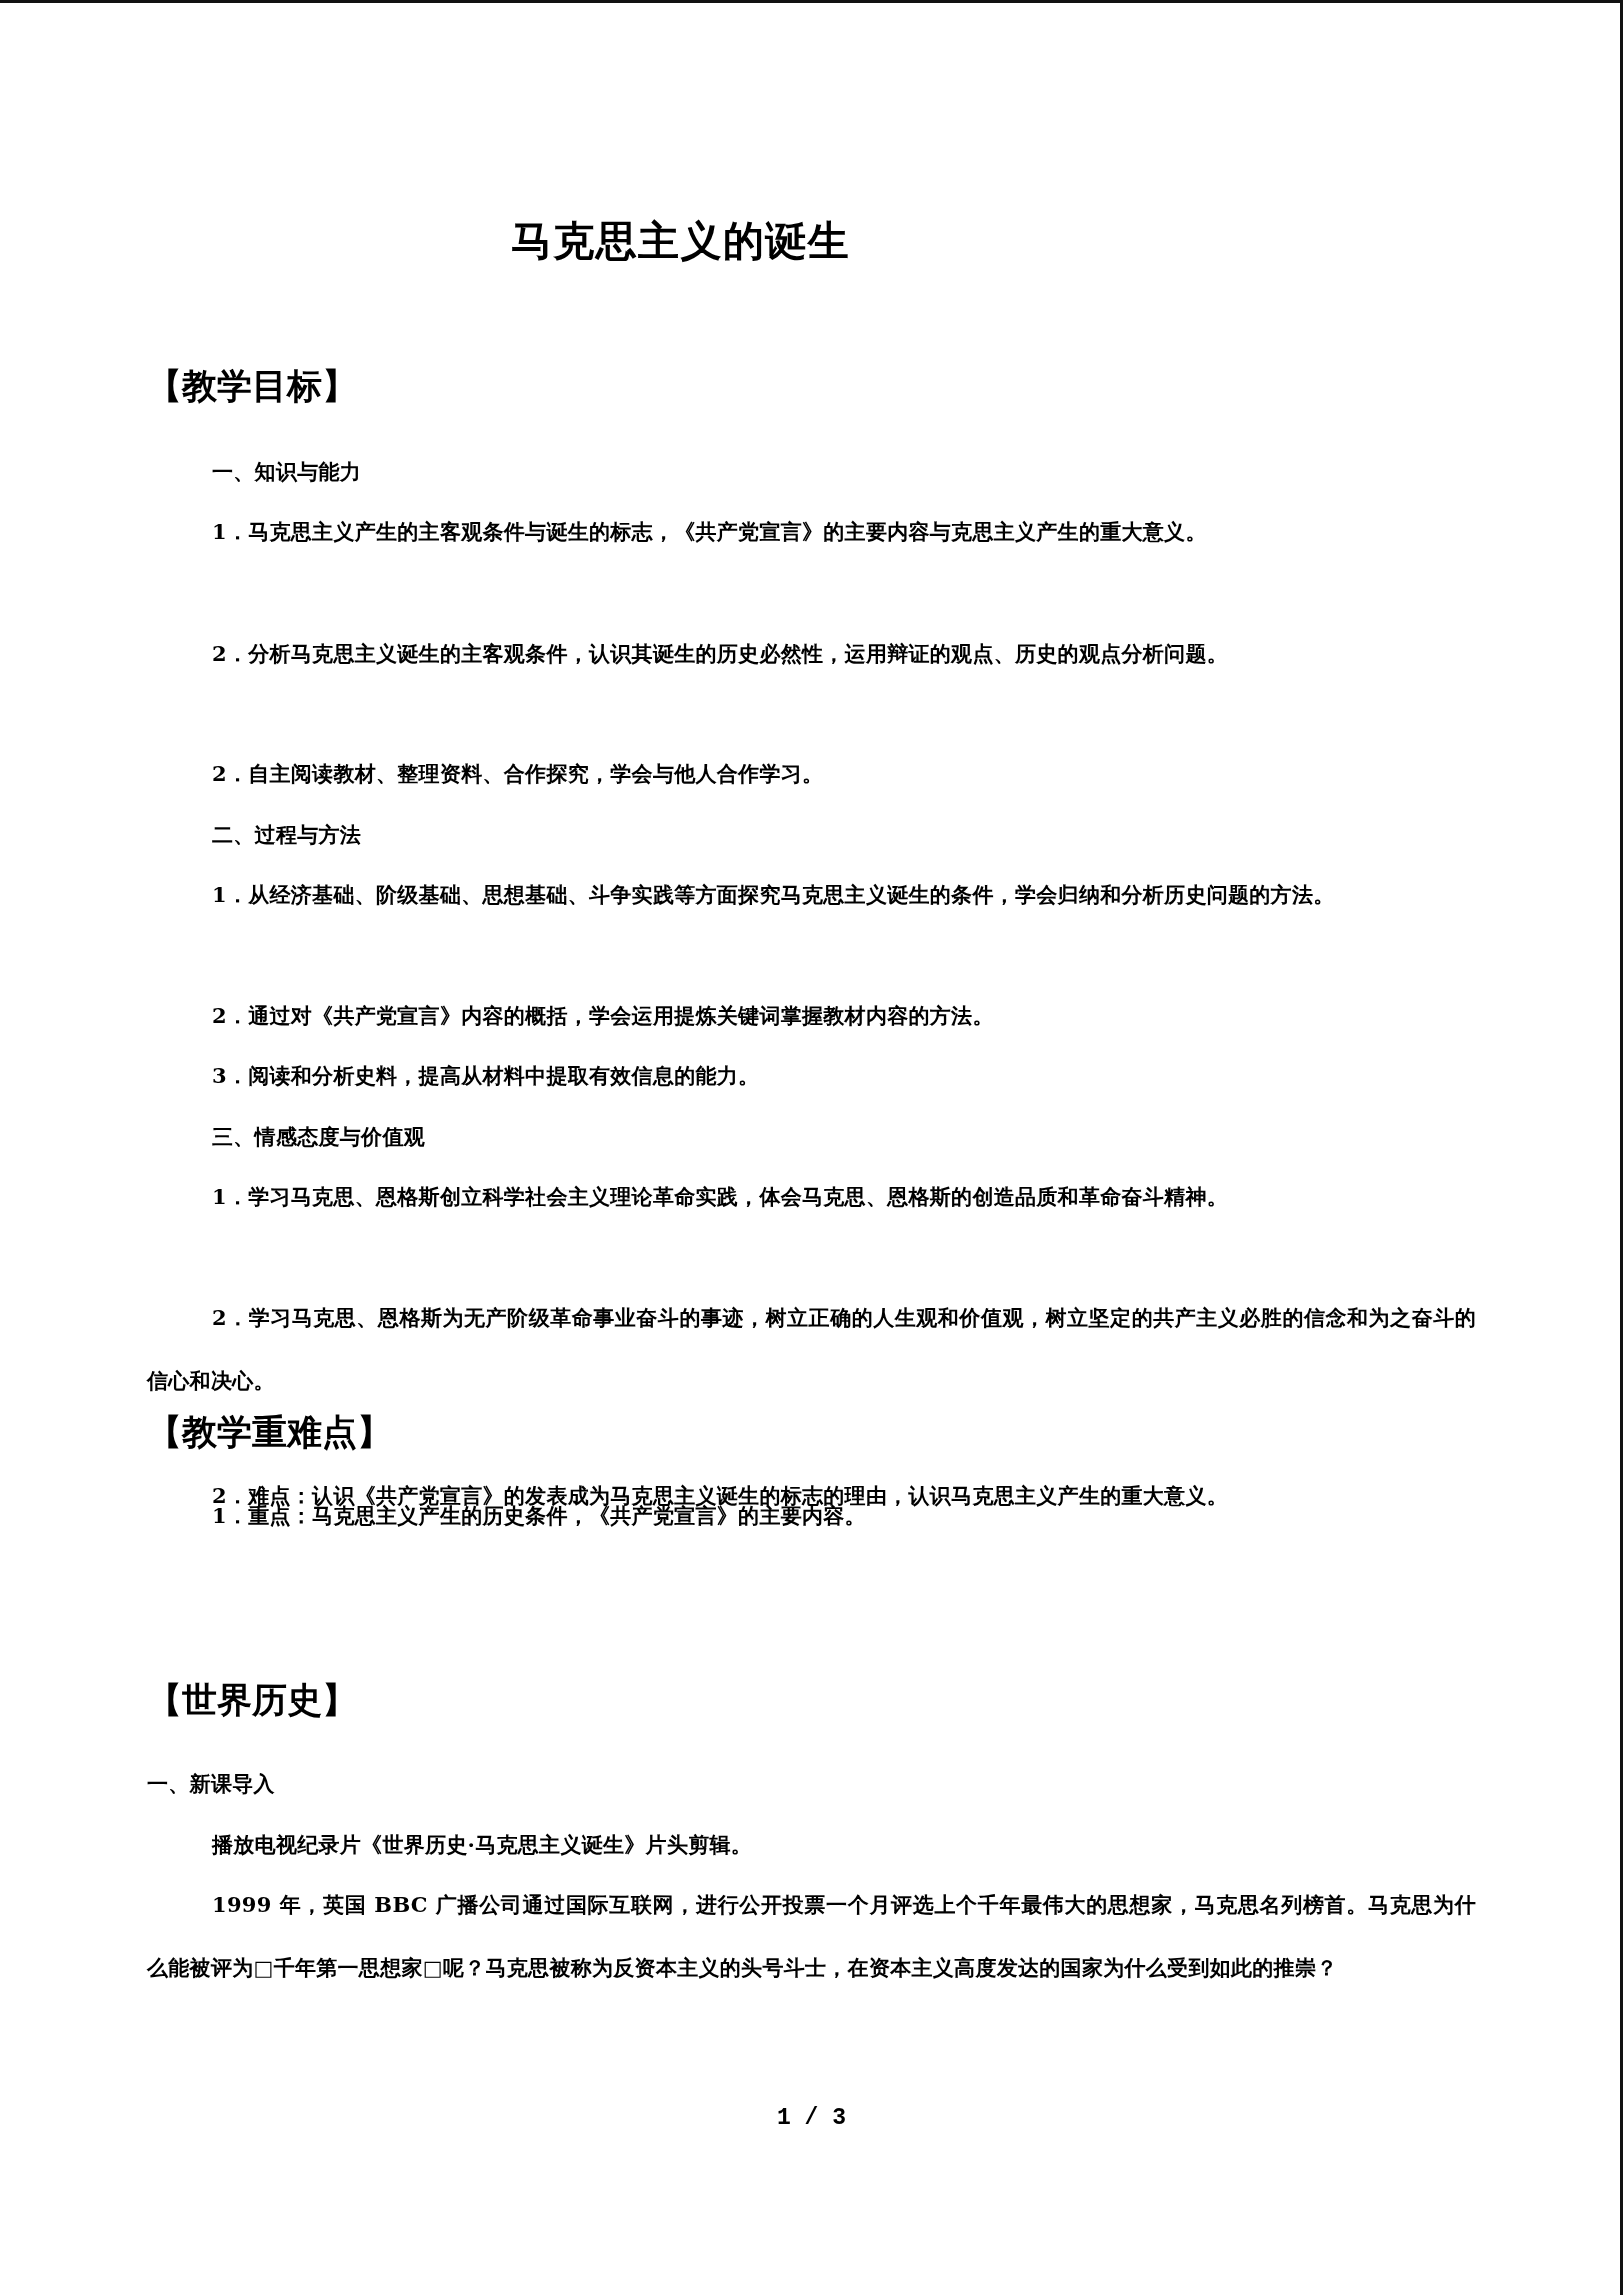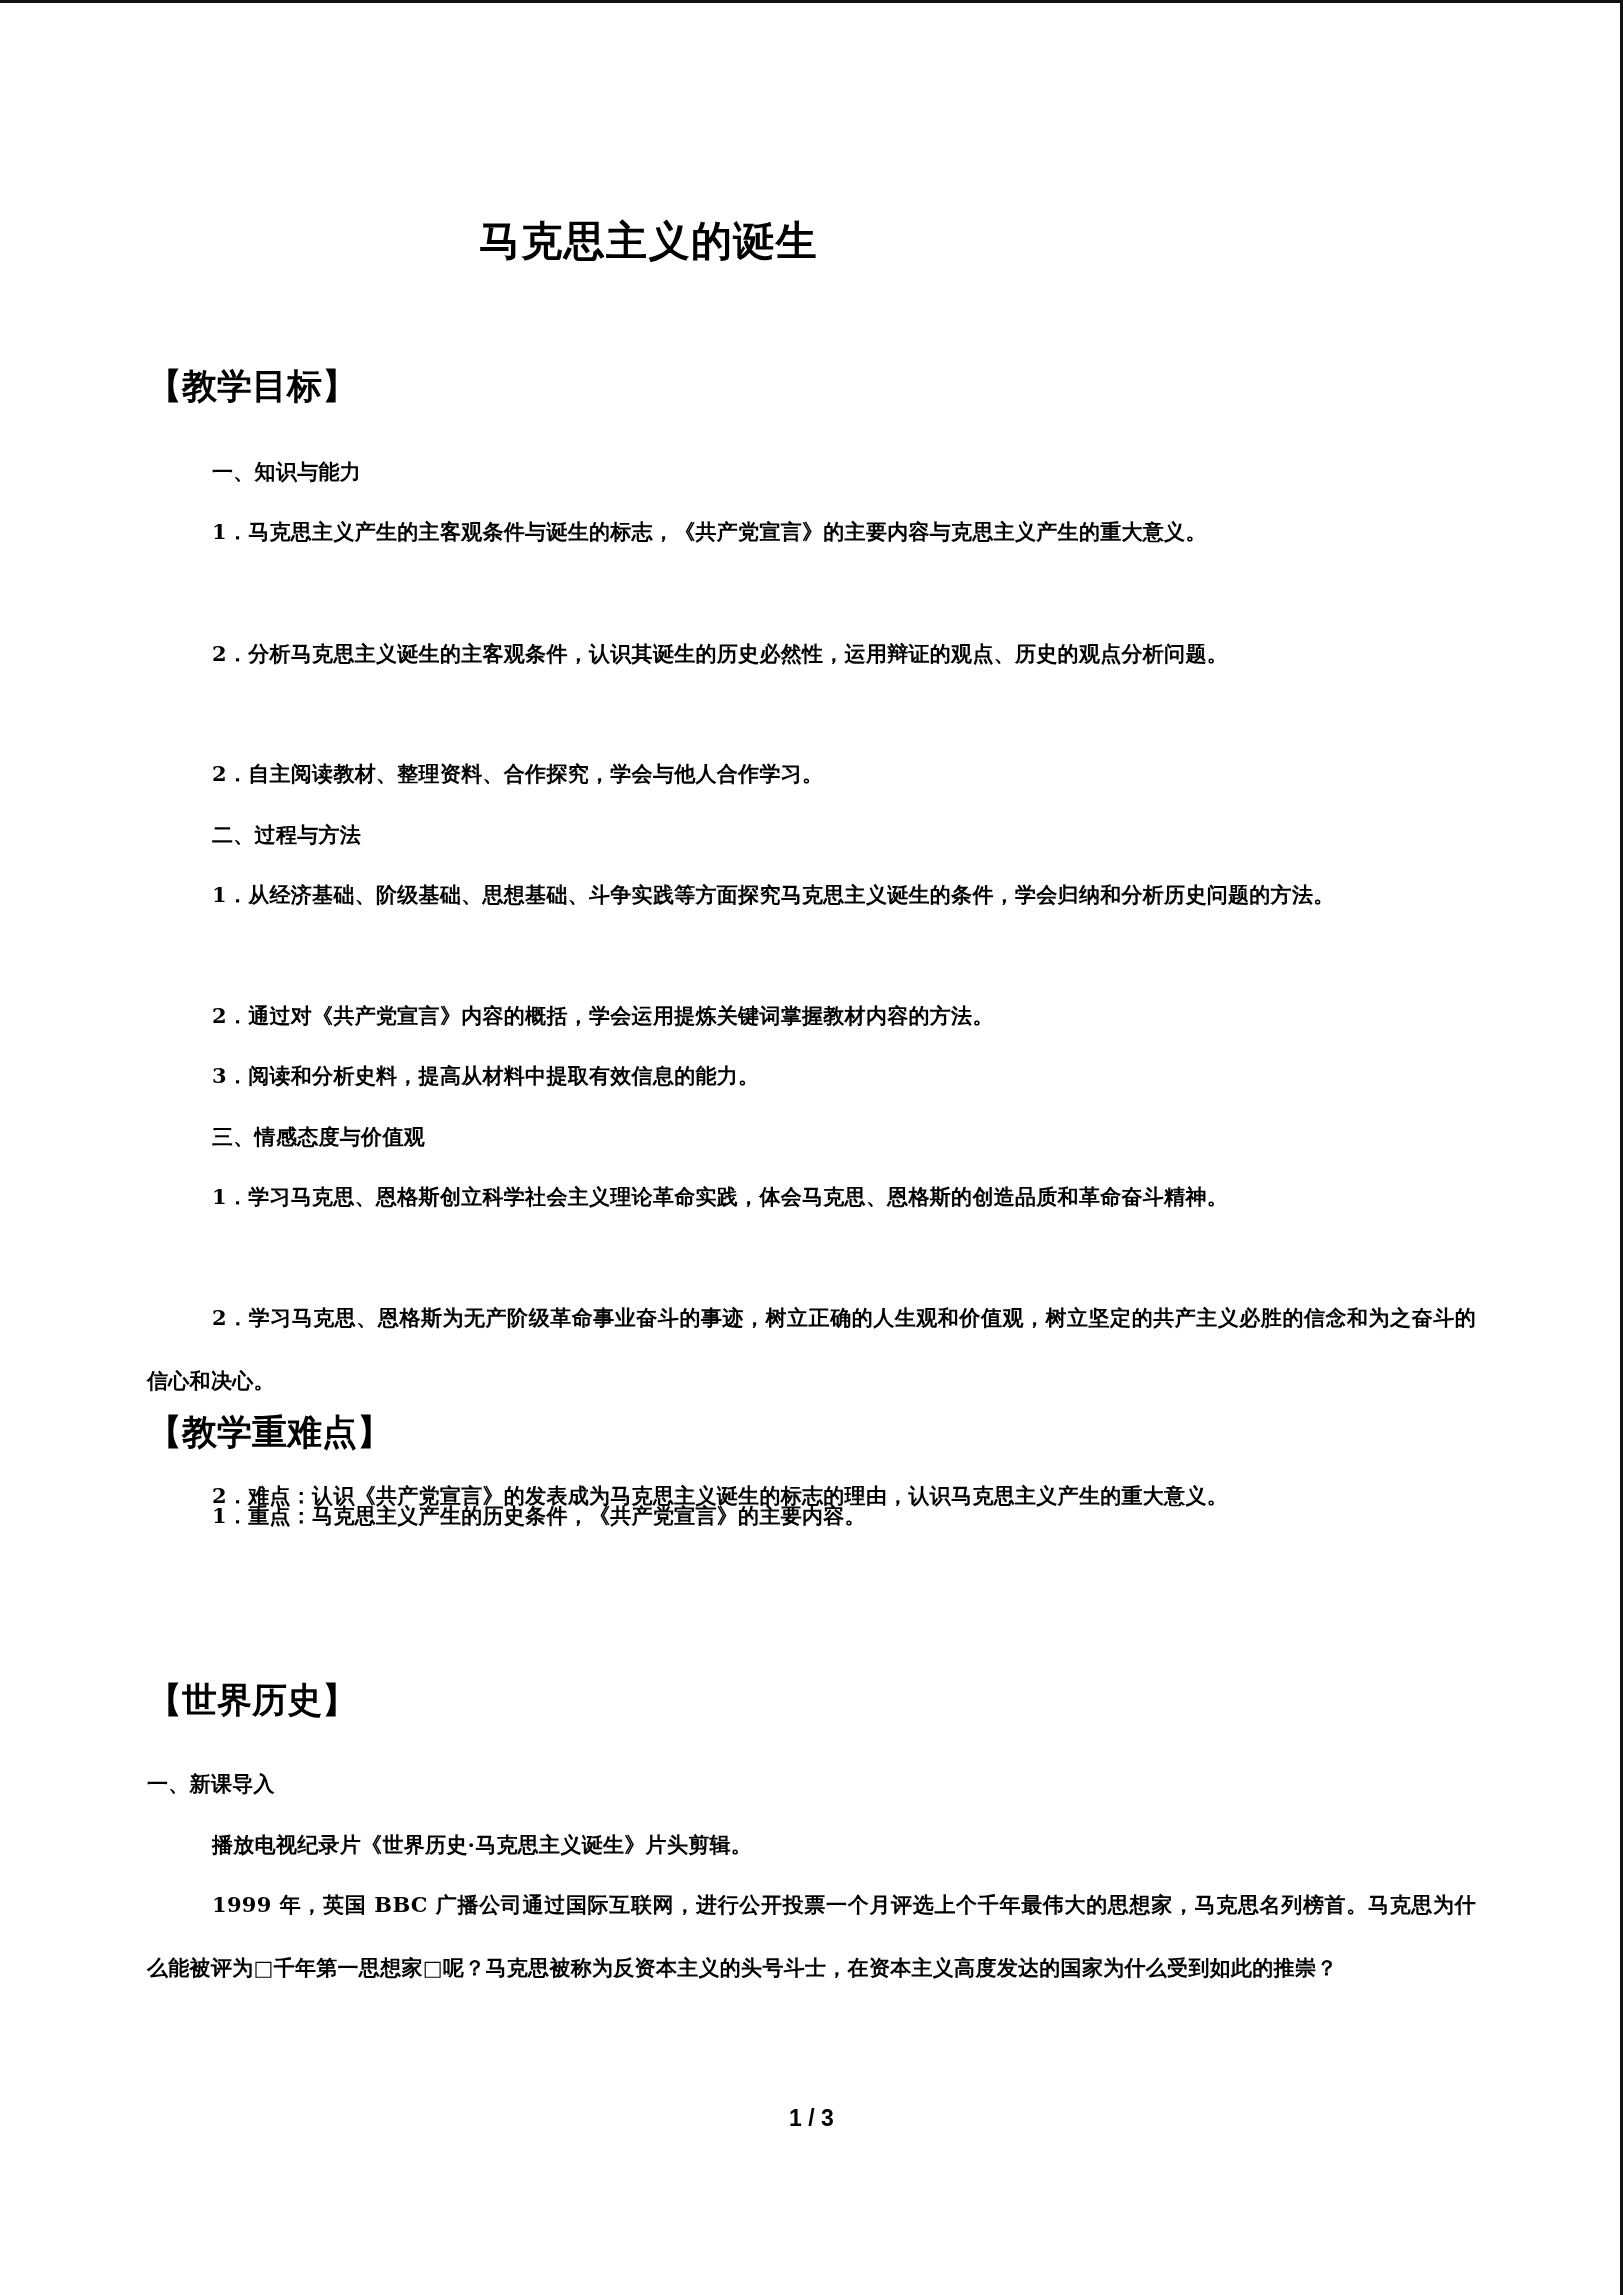--- a/index.html
+++ b/index.html
@@ -29,20 +29,21 @@
   }
   .doc-title {
     position: absolute;
     left: 0; width: 1297px;
     top: 217px;
     text-align: center;
     font-size: 41px;
     font-weight: bold;
     letter-spacing: 1.4px;
     line-height: 48px;
+    padding-left: 32px;
   }
   .content {
     position: absolute;
     left: 147px;
     top: 0;
     width: 1329px;
   }
   .section-heading {
     position: absolute;
     left: 0;
@@ -66,21 +67,21 @@
     text-indent: 65px;
   }
   .para.no-indent {
     text-indent: 0;
   }
   .page-number {
     position: absolute;
     left: 0; width: 1623px;
     top: 2105px;
     text-align: center;
-    font-family: Liberation Sans, sans-serif;
+    font-family: Liberation Mono, monospace;
     font-weight: bold;
     font-size: 23px;
     line-height: 27px;
   }
 </style>
 </head>
 <body>
 
 <div class="page-border-top"></div>
 <div class="page-border-right"></div>

